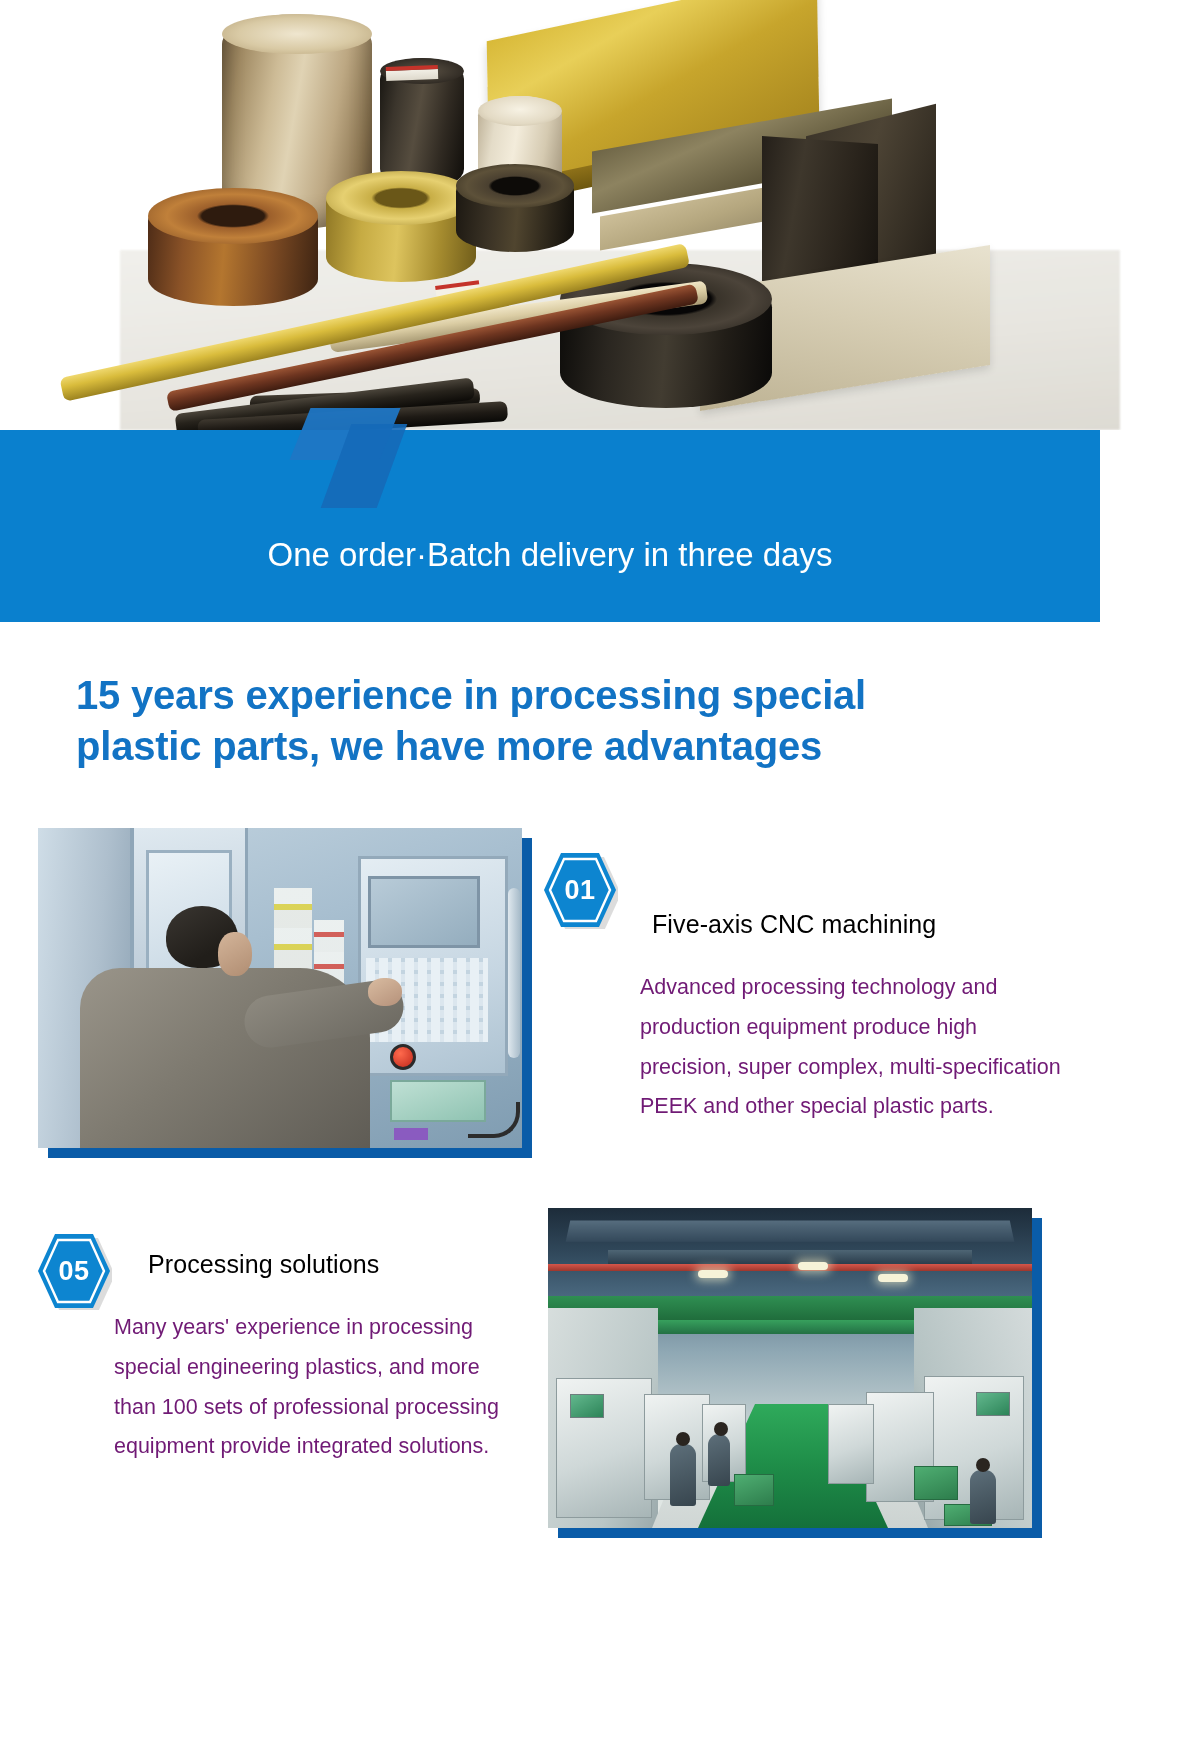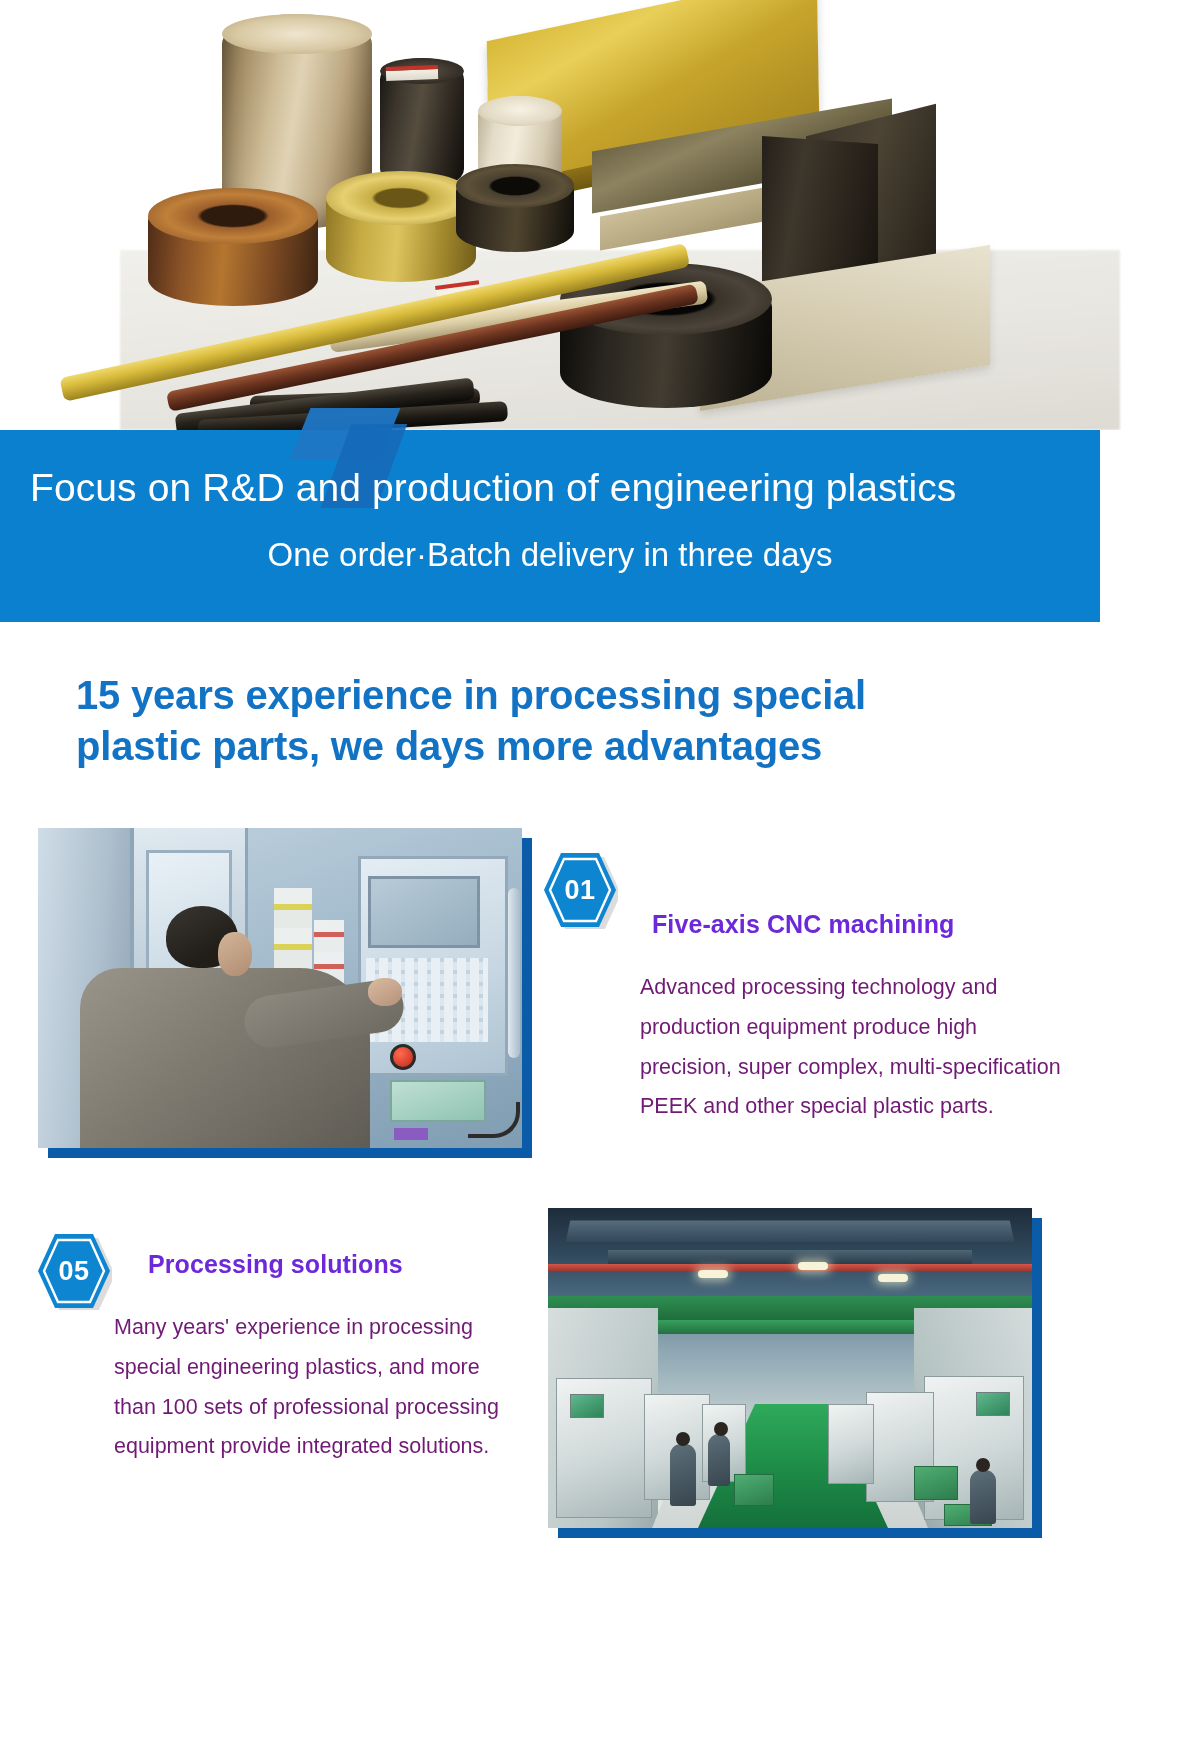--- a/index.html
+++ b/index.html
@@ -462,23 +462,23 @@
     left: 0; top: 0; width: 76px; height: 78px;
     display: flex; align-items: center; justify-content: center;
     color: #ffffff;
     font-size: 27px;
     font-weight: bold;
     letter-spacing: .5px;
   }
 
   .feat-title {
     position: absolute;
-    color: #6d28d9;
+    color: #000000;
     font-size: 25px;
-    font-weight: bold;
+    font-weight: normal;
     letter-spacing: .1px;
     white-space: nowrap;
   }
   .feat-body {
     position: absolute;
     color: #701a75;
     font-size: 21.5px;
     line-height: 1.85;
     font-weight: 400;
   }
@@ -523,27 +523,26 @@
     <div class="part rod rod-yellow"></div>
     <div class="part rod rod-maroon"></div>
     <div class="part rod rod-black1"></div>
     <div class="part rod rod-black2"></div>
   </div>
 </div>
 
 <div class="banner">
   <div class="banner-flag-a"></div>
   <div class="banner-flag-b"></div>
-  <div class="banner-title">Focus on R&amp;D and production of engineering plastics</div>
   <div class="banner-sub">One order·Batch delivery in three days</div>
 </div>
 
 <div class="headline">
   <div>15 years experience in processing special</div>
-  <div>plastic parts, we days more advantages</div>
+  <div>plastic parts, we have more advantages</div>
 </div>
 
 <div class="photo1 feature-row">
   <div class="photo-frame"></div>
   <div class="photo-inner">
     <div class="p1-cabinet-l"></div>
     <div class="p1-door"></div>
     <div class="p1-window"></div>
     <div class="p1-stickers"></div>
     <div class="p1-sticker2"></div>

